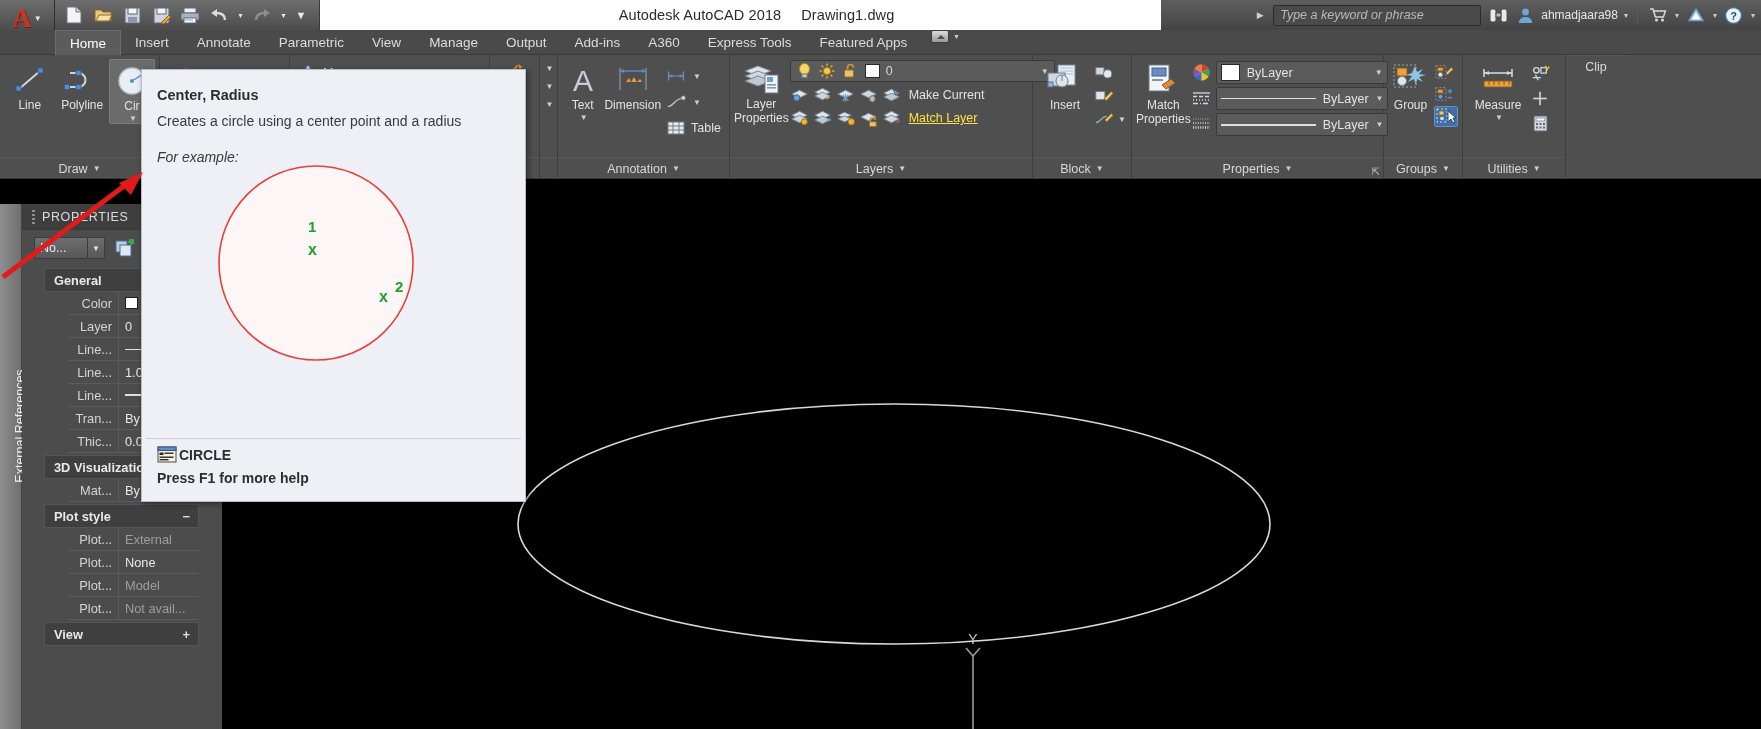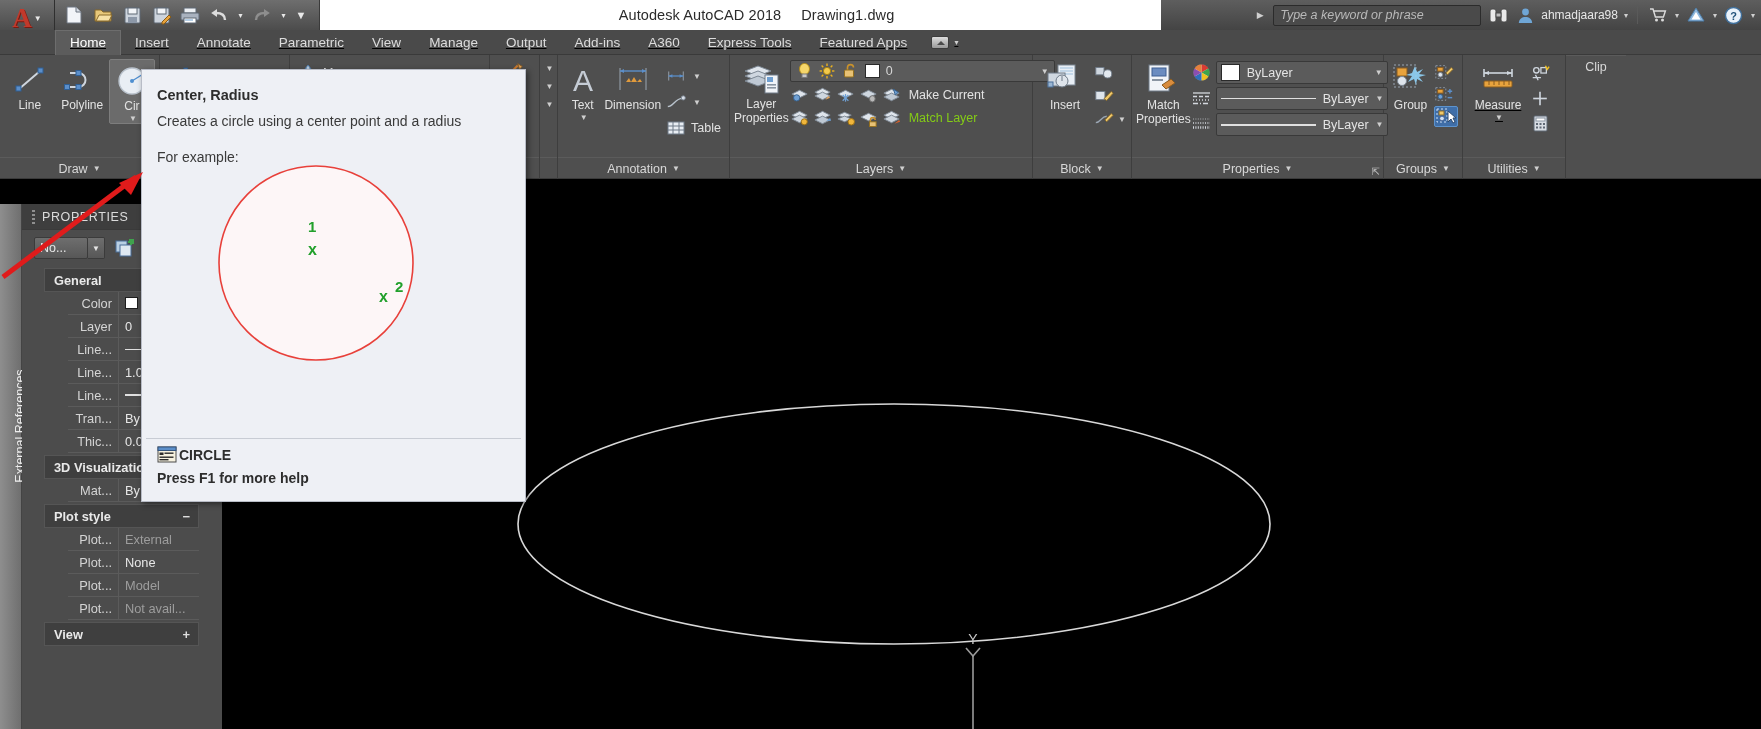--- a/index.html
+++ b/index.html
@@ -69,23 +69,22 @@
     position:absolute; right:0; top:0; width:600px; height:30px;
     background:linear-gradient(180deg,#5e5e5e,#444);
   }
   .titlebar-white{
     position:absolute; left:320px; top:0; width:841px; height:30px; background:#fff;
   }
 
   
   .ribbon-tabs{
     position:absolute; left:0; top:30px; width:1761px; height:25px;
-    background:#4a4a4a; display:flex; align-items:center;
+    background:#4a4a4a; display:flex; align-items:flex-start;
     border-bottom:1px solid #3a3a3a;
-    text-decoration:underline;
   }
   .rtab{
     height:25px; padding:0 14px; display:flex; align-items:center;
     color:#dcdcdc; font-size:13.5px;
   }
   .rtab.active{
     background:#5c5c5c; color:#ffffff;
     border-top:1px solid #6d6d6d;
     border-left:1px solid #6d6d6d;
     border-right:1px solid #6d6d6d;
@@ -224,21 +223,21 @@
 
   
   .tooltip{
     position:absolute;left:141px;top:69px;width:385px;height:433px;
     background:#eef0f5;border:1px solid #b8bcc6;
     box-shadow:2px 2px 6px rgba(0,0,0,.45);
     z-index:40;display:flex;flex-direction:column;
   }
   .tt-title{padding:17px 0 0 15px;font-size:14.5px;font-weight:bold;color:#2d2d2d;}
   .tt-desc{padding:10px 0 0 15px;font-size:14px;color:#3a3a3a;}
-  .tt-example{padding:20px 9px 0 15px;font-size:14px;color:#3a3a3a;}
+  .tt-example{padding:20px 9px 0 15px;font-size:14px;color:#3a3a3a;font-style:italic;}
   .tt-img{flex:1;position:relative;}
   .tt-divider{height:1px;background:#c8ccd4;margin:0 4px;}
   .tt-foot{height:62px;padding-left:15px;}
   .tt-cmd{display:flex;align-items:center;gap:2px;height:31px;font-size:14px;font-weight:bold;color:#2d2d2d;}
   .tt-f1{font-size:14px;font-weight:bold;color:#2d2d2d;}
   .cmd-ico{width:20px;height:17px;position:relative;}
 
   
   .red-arrow{position:absolute;left:0;top:170px;width:160px;height:110px;z-index:50;pointer-events:none;}
 
@@ -712,21 +711,21 @@
                   <rect x="11" y="13" width="7" height="5" fill="#e8c275" stroke="#96701c"></rect>
                 </svg>
             </span>
             <span class="mini-ico">
               <svg width="21" height="18" viewBox="0 0 21 18">
                   <path d="M2 6 L10 2 L18 6 L10 10z" fill="#dfe5ec" stroke="#7d8894"></path>
                   <path d="M2 10 L10 6 L18 10 L10 14z" fill="#cfd7e0" stroke="#7d8894"></path>
                   <path d="M13 15 l5-4 1 2z" fill="#d4602c"></path>
                 </svg>
             </span>
-            <span style="color:#84cc16;font-size:12.5px;margin-left:4px;">Match Layer</span>
+            <span style="color:#fde047;font-size:12.5px;margin-left:4px;text-decoration:underline;">Match Layer</span>
           </div>
         </div>
       </div>
       <div class="panel-title">
         <span>Layers</span>
         <span class="pcaret">▼</span>
       </div>
     </div>
 
     <div class="panel" style="width:99px">
@@ -899,21 +898,21 @@
           </span>
         </div>
       </div>
       <div class="panel-title">
         <span>Groups</span>
         <span class="pcaret">▼</span>
       </div>
     </div>
 
     <div class="panel" style="width:103px">
-      <div class="panel-body" style="padding-top:4px;text-decoration:underline;">
+      <div class="panel-body" style="padding-top:4px;">
         <div class="bigbtn wide" style="width:62px">
           <span class="glyph">
             <svg width="40" height="30" viewBox="0 0 40 30">
               <line x1="6" y1="8" x2="34" y2="8" stroke="#cfd6de" stroke-width="1.6"></line>
               <line x1="6" y1="4" x2="6" y2="12" stroke="#cfd6de" stroke-width="1.6"></line>
               <line x1="34" y1="4" x2="34" y2="12" stroke="#cfd6de" stroke-width="1.6"></line>
               <path d="M6 8 L11 6 L11 10z" fill="#cfd6de"></path>
                 <path d="M34 8 L29 6 L29 10z" fill="#cfd6de"></path>
               <rect x="6" y="16" width="28" height="6" rx="1" fill="#e8a33d" stroke="#8a5c20"></rect>
               <g stroke="#8a5c20">

